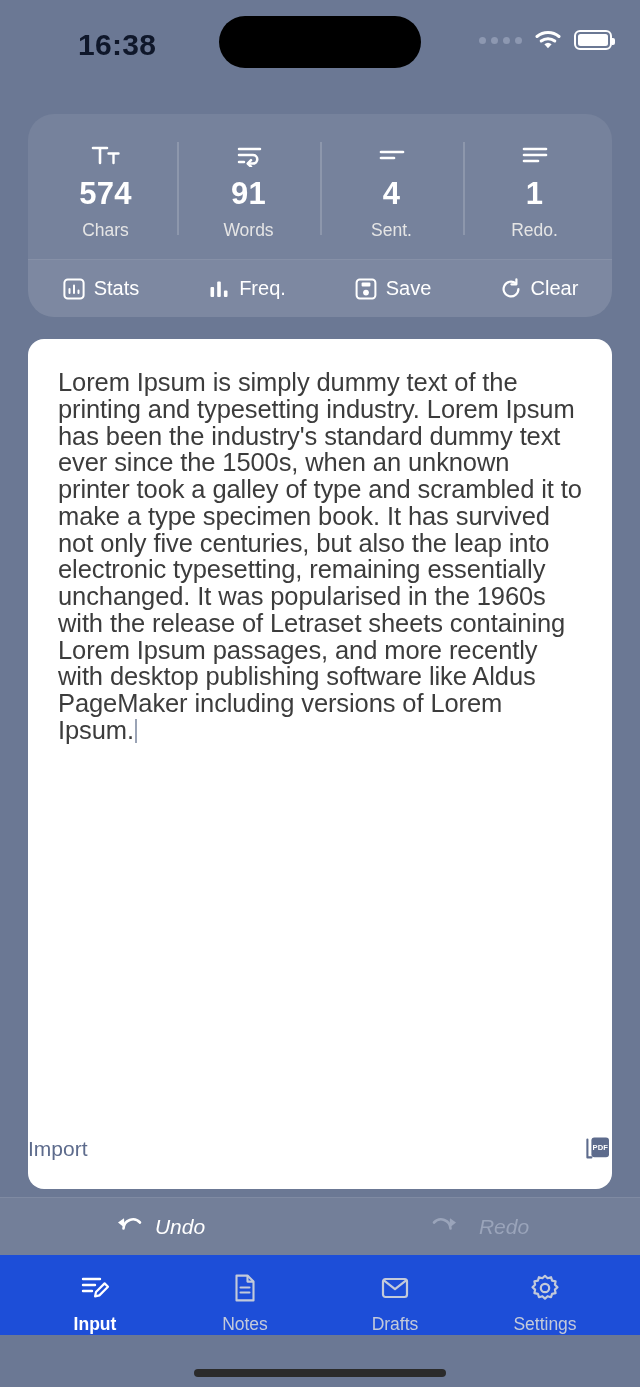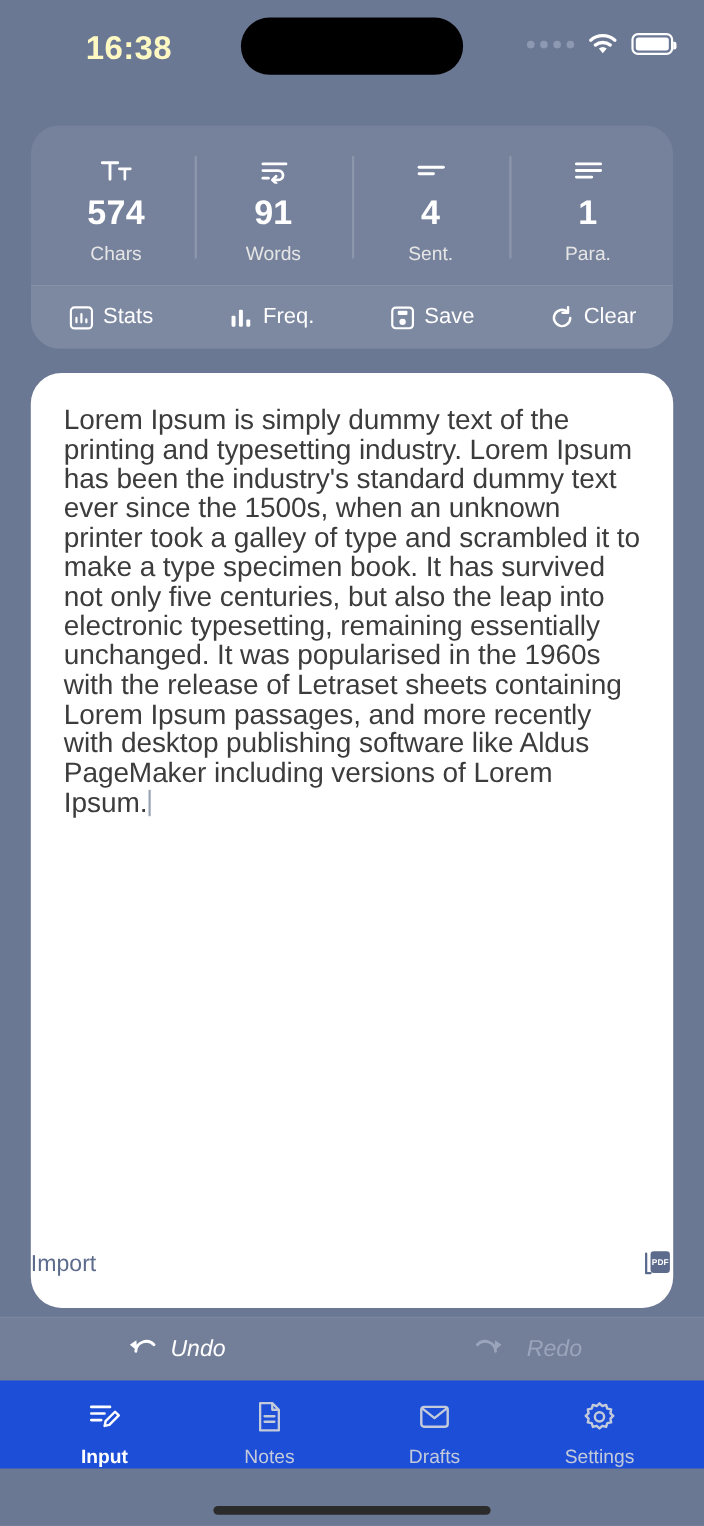--- a/index.html
+++ b/index.html
@@ -18,21 +18,21 @@
 
   
   .statusbar {
     position:relative;
     height:100px;
     flex:0 0 100px;
     display:flex; align-items:center;
   }
   .sb-time {
     position:absolute; left:78px; top:28px;
-    font-size:30px; font-weight:600; color:#fef9c3;
+    font-size:30px; font-weight:600; color:#0f172a;
     letter-spacing:0.3px;
   }
   .notch {
     position:absolute; left:219px; top:16px;
     width:202px; height:52px;
     background:#000; border-radius:26px;
   }
   .sb-right {
     position:absolute; right:28px; top:30px;
     display:flex; align-items:center; gap:13px;
@@ -87,21 +87,21 @@
   .action {
     flex:1; display:flex; align-items:center; justify-content:center; gap:9px;
     color:#ffffff; font-size:20px;
   }
   .action .ai { display:flex; align-items:center; }
 
   
   .editor-card {
     margin:22px 28px 0 28px;
     background:#ffffff;
-    border-radius:28px;
+    border-radius:16px;
     flex:1 1 auto;
     position:relative;
     display:flex; flex-direction:column;
     min-height:0;
     overflow:hidden;
   }
   .editor-text {
     padding:30px 30px 0 30px;
     font-size:25.5px;
     line-height:1.05;
@@ -226,21 +226,21 @@
 
       <div class="stat">
         <span class="stat-icon">
           <svg width="30" height="24" viewBox="0 0 30 24">
             <path d="M4 6 h22" stroke="#fff" stroke-width="2.6" stroke-linecap="round"></path>
             <path d="M4 12 h22" stroke="#fff" stroke-width="2.6" stroke-linecap="round"></path>
             <path d="M4 18 h14" stroke="#fff" stroke-width="2.6" stroke-linecap="round"></path>
           </svg>
         </span>
         <span class="stat-value">1</span>
-        <span class="stat-label">Para.</span>
+        <span class="stat-label">Redo.</span>
       </div>
 
     </div>
 
     <div class="actions-row">
 
       <div class="action">
         <span class="ai">
           <svg width="22" height="22" viewBox="0 0 22 22">
             <rect x="1.4" y="1.4" width="19.2" height="19.2" rx="3.4" stroke="#fff" stroke-width="2" fill="none"></rect>

